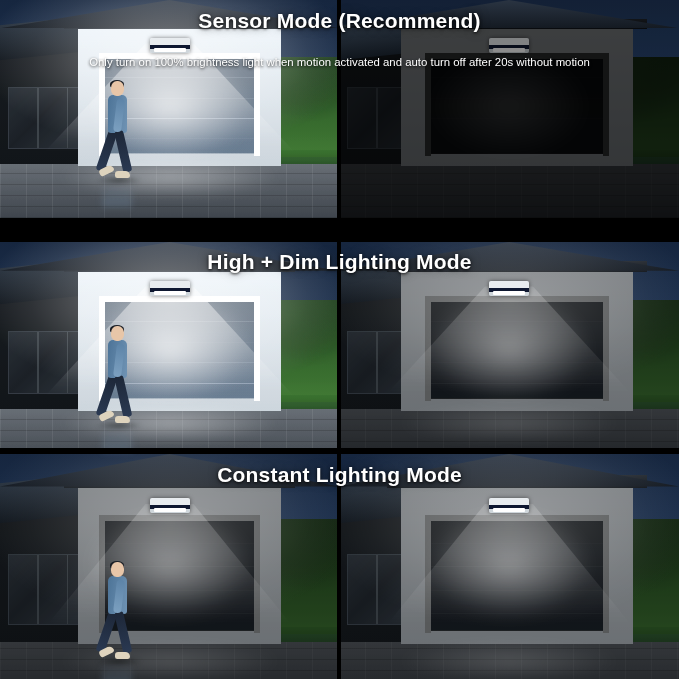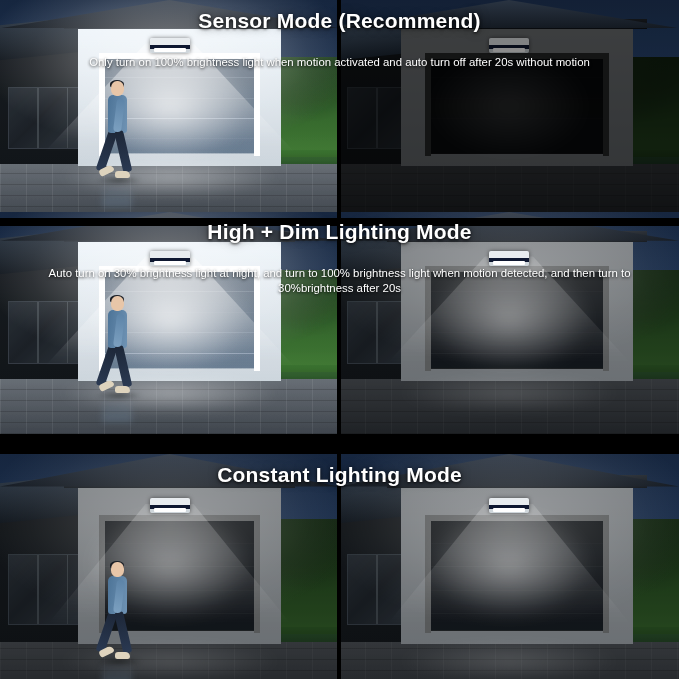--- a/index.html
+++ b/index.html
@@ -16,21 +16,21 @@
   }
 
   
   .panel {
     position: absolute;
     left: 0; width: 679px;
     overflow: hidden;
     background: #0b1524;
   }
   #panel-0 { top: 0px;   height: 218px; }
-  #panel-1 { top: 212px; height: 222px; }
+  #panel-1 { top: 242px; height: 222px; }
   #panel-2 { top: 454px; height: 250px; }
 
   .divider {
     position: absolute; left: 0; width: 679px;
     background: #000; z-index: 40;
   }
   #divider-0 { top: 218px; height: 8px; }
   #divider-1 { top: 448px; height: 6px; }
   #divider-v {
     position: absolute; top: 0; width: 4px; height: 679px;
@@ -458,21 +458,20 @@
       <div class="floor-pool"></div>
       <div class="glow"></div>
       <div class="beam"></div>
       <div class="lamp">
           <span class="led"></span>
         </div>
     </div>
 
     <div class="caption" id="caption-1">
       <div class="title">High + Dim Lighting Mode</div>
-      <div class="subtitle">Auto turn on 30% brightness light at night, and turn to 100% brightness light when motion detected, and then turn to 30%brightness after 20s</div>
     </div>
   </section>
 
   <section class="panel" id="panel-2">
 
     <div class="half left lv-dim">
       <div class="sky"></div>
       <div class="hedge"></div>
       <div class="lawn"></div>
       <div class="wing">

